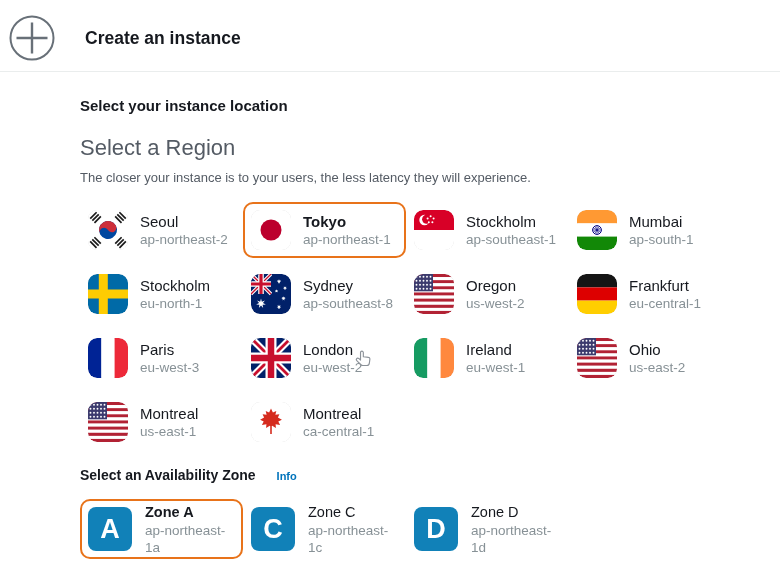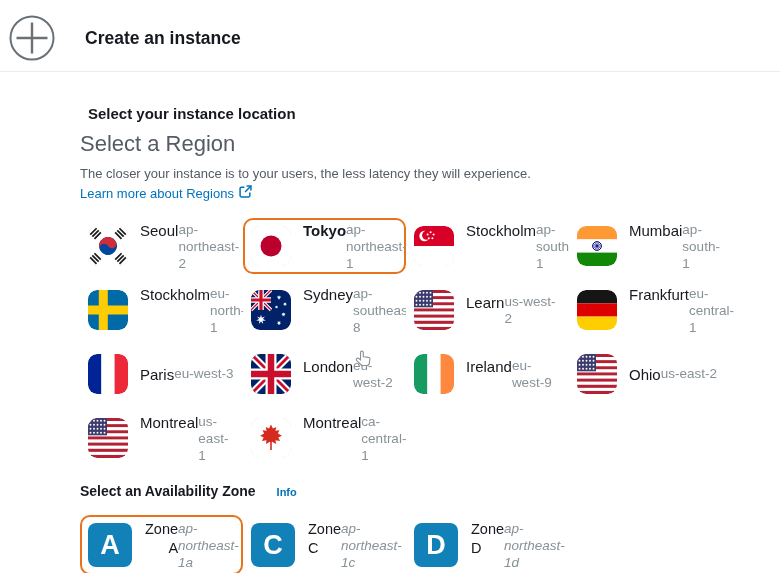--- a/index.html
+++ b/index.html
@@ -7,51 +7,51 @@
     width:780px;height:573px;background:#ffffff;
     font-family:"Liberation Sans",sans-serif;color:#16191f;
     position:relative;overflow:hidden;
   }
   .header{display:flex;align-items:center;gap:30px;padding:9px 0 0 9px;height:58px;}
   .plus-circle svg{display:block;}
   .page-title{font-size:17.5px;font-weight:700;margin:0;}
   .divider{position:absolute;top:71px;left:0;width:780px;height:0;border-top:1px solid #eaeded;}
 
   main{position:absolute;top:97px;left:80px;width:672px;}
-  .loc-heading{font-size:15px;font-weight:700;margin:8px;line-height:18px;}
-  .subheading{font-size:22px;font-weight:400;color:#545b64;margin:7px 0 0;line-height:26px;}
+  .loc-heading{font-size:15px;font-weight:700;margin:0;line-height:18px;}
+  .subheading{font-size:22px;font-weight:400;color:#545b64;margin:20px 0 0;line-height:26px;}
   .desc{font-size:13px;color:#545b64;margin:9px 0 0;line-height:16px;}
   .learn-link{font-size:13px;color:#0073bb;text-decoration:none;display:inline-flex;align-items:center;gap:5px;margin-top:3px;line-height:16px;cursor:pointer;}
 
   .region-grid{display:grid;grid-template-columns:repeat(4,163px);row-gap:8px;margin-top:16px;}
   .card{height:56px;box-sizing:border-box;border:2px solid transparent;border-radius:10px;
         padding:6px;display:flex;align-items:center;gap:12px;cursor:pointer;background:#fff;}
   .card.selected{border-color:var(--accent,#e8731a);}
   .flag{width:40px;height:40px;border-radius:9px;overflow:hidden;flex:none;
         box-shadow:inset 0 0 0 1px rgba(0,0,0,.10);position:relative;background:#fff;}
   .flag svg{display:block;width:40px;height:40px;border-radius:9px;}
-  .card-text{display:flex;justify-content:center;}
+  .card-text{display:flex;flex-direction:column;justify-content:center;}
   .region-name{font-size:15px;line-height:19px;color:#16191f;}
   .card.selected .region-name{font-weight:700;}
   .region-code{font-size:13.5px;line-height:17px;color:#879196;}
 
   .az-header{display:flex;align-items:baseline;gap:21px;margin-top:16px;}
   .az-heading{font-size:14px;font-weight:700;margin:0;line-height:18px;}
   .info-link{font-size:11px;font-weight:700;color:#0073bb;text-decoration:none;cursor:pointer;}
 
   .zone-grid{display:grid;grid-template-columns:repeat(3,163px);margin-top:15px;}
   .zone-card{height:60px;box-sizing:border-box;border:2px solid transparent;border-radius:10px;
              padding:6px;display:flex;align-items:center;gap:13px;cursor:pointer;background:#fff;}
   .zone-card.selected{border-color:var(--accent,#e8731a);}
   .zone-tile{width:44px;height:44px;border-radius:8px;background:var(--zone-blue,#1181b8);
              color:#fff;font-size:27px;font-weight:700;display:flex;align-items:center;
              justify-content:center;flex:none;}
   .zone-name{font-size:14.5px;line-height:19px;color:#16191f;}
-  .zone-card.selected .zone-name{font-weight:400;text-align:right;}
-  .zone-code{font-size:13.5px;line-height:17px;color:#879196;font-style:italic;}
+  .zone-card.selected .zone-name{font-weight:700;}
+  .zone-code{font-size:13.5px;line-height:17px;color:#879196;}
 
   .mouse-cursor{position:absolute;left:353px;top:348px;width:21px;height:23px;pointer-events:none;}
 </style>
 </head>
 <body style="--accent: #e8731a; --zone-blue: #1181b8;">
 
 <header class="header">
   <span class="plus-circle">
     <svg width="46" height="46" viewBox="0 0 46 46">
       <circle cx="23" cy="23" r="21.5" fill="none" stroke="#687078" stroke-width="2"></circle>
@@ -59,30 +59,20 @@
     </svg>
   </span>
   <h1 class="page-title">Create an instance</h1>
 </header>
 <div class="divider"></div>
 
 <main>
   <h2 class="loc-heading">Select your instance location</h2>
   <h3 class="subheading">Select a Region</h3>
   <p class="desc">The closer your instance is to your users, the less latency they will experience.</p>
-  <a class="learn-link" href="#">
-    <span>Learn more about Regions</span>
-    <span>
-      <svg width="13" height="13" viewBox="0 0 12 12">
-        <path d="M5 2H2.2A1.2 1.2 0 0 0 1 3.2v6.6A1.2 1.2 0 0 0 2.2 11h6.6A1.2 1.2 0 0 0 10 9.8V7" fill="none" stroke="#0073bb" stroke-width="1.4"></path>
-        <path d="M7 1h4v4" fill="none" stroke="#0073bb" stroke-width="1.4"></path>
-        <path d="M11 1L5.6 6.4" stroke="#0073bb" stroke-width="1.4"></path>
-      </svg>
-    </span>
-  </a>
 
   <div class="region-grid" id="region-grid">
   <div class="card">
     <span class="flag">
           <svg xmlns="http://www.w3.org/2000/svg" viewBox="0 0 40 40">
             <rect width="40" height="40" fill="#fff"></rect>
             <g transform="rotate(-30 20 20)">
               <circle cx="20" cy="20" r="9" fill="#0047a0"></circle>
               <path d="M11 20a9 9 0 0 1 18 0a4.5 4.5 0 0 1 -9 0a4.5 4.5 0 0 0 -9 0z" fill="#cd2e3a"></path>
             </g>
@@ -246,21 +236,21 @@
             <circle cx="13" cy="10.7" r="0.95" fill="#fff"></circle>
             <circle cx="16.5" cy="10.7" r="0.95" fill="#fff"></circle>
             <circle cx="2.5" cy="14.7" r="0.95" fill="#fff"></circle>
             <circle cx="6" cy="14.7" r="0.95" fill="#fff"></circle>
             <circle cx="9.5" cy="14.7" r="0.95" fill="#fff"></circle>
             <circle cx="13" cy="14.7" r="0.95" fill="#fff"></circle>
             <circle cx="16.5" cy="14.7" r="0.95" fill="#fff"></circle>
           </svg>
         </span>
     <span class="card-text">
-      <span class="region-name">Learn</span>
+      <span class="region-name">Oregon</span>
       <span class="region-code">us-west-2</span>
     </span>
   </div>
 
   <div class="card">
     <span class="flag">
           <svg xmlns="http://www.w3.org/2000/svg" viewBox="0 0 40 40">
             <rect width="40" height="13.4" fill="#151515"></rect>
             <rect y="13.4" width="40" height="13.2" fill="#dd0000"></rect>
             <rect y="26.6" width="40" height="13.4" fill="#ffce00"></rect>
@@ -305,21 +295,21 @@
   <div class="card">
     <span class="flag">
           <svg xmlns="http://www.w3.org/2000/svg" viewBox="0 0 40 40">
             <rect width="13.4" height="40" fill="#169b62"></rect>
             <rect x="13.4" width="13.2" height="40" fill="#fff"></rect>
             <rect x="26.6" width="13.4" height="40" fill="#ff883e"></rect>
           </svg>
         </span>
     <span class="card-text">
       <span class="region-name">Ireland</span>
-      <span class="region-code">eu-west-9</span>
+      <span class="region-code">eu-west-1</span>
     </span>
   </div>
 
   <div class="card">
     <span class="flag">
           <svg xmlns="http://www.w3.org/2000/svg" viewBox="0 0 40 40">
             <rect x="0" y="0.00" width="40" height="3.23" fill="#b22234"></rect>
             <rect x="0" y="3.08" width="40" height="3.23" fill="#fff"></rect>
             <rect x="0" y="6.15" width="40" height="3.23" fill="#b22234"></rect>
             <rect x="0" y="9.23" width="40" height="3.23" fill="#fff"></rect>

